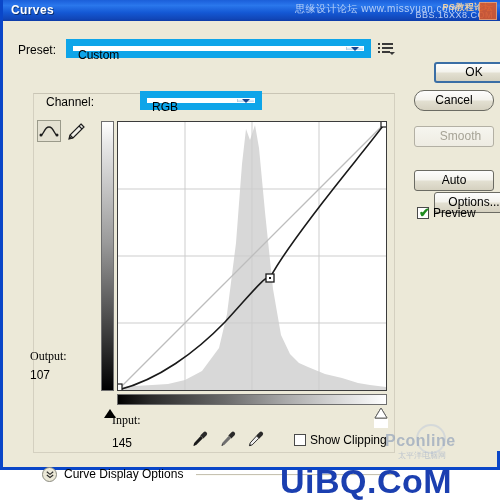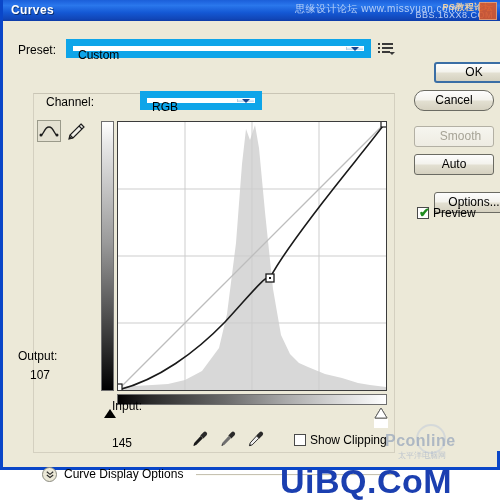--- a/index.html
+++ b/index.html
@@ -268,23 +268,23 @@
     position: absolute;
     left: -6px; top: 0;
     width: 0; height: 0;
     border-left: 6px solid transparent;
     border-right: 6px solid transparent;
     border-bottom: 9px solid transparent;
     box-sizing: border-box;
   }
 
   
-  #output-label { left: 12px; top: 328px; }
+  #output-label { left: 24px; top: 328px; font-family: Liberation Serif, serif; }
   #output-value { left: 24px; top: 347px; }
-  #input-label  { left: 106px; top: 378px; }
+  #input-label  { left: 106px; top: 392px; font-family: Liberation Serif, serif; }
   #input-value  { left: 106px; top: 415px; }
 
   
   .eyedropper {
     position: absolute;
     width: 20px; height: 20px;
   }
   #eyedropper-black { left: 184px; top: 408px; }
   #eyedropper-gray  { left: 212px; top: 408px; }
   #eyedropper-white { left: 240px; top: 408px; }
@@ -356,21 +356,21 @@
   }
   .btn.disabled {
     color: #a6a396;
     border-color: #b3b0a4;
     background: linear-gradient(to bottom, #f6f5ef 0%, #eeece2 100%);
     padding-left: 13px;
   }
   #btn-ok      { left: 408px; top: 41px; }
   #btn-cancel  { left: 408px; top: 69px; border-radius: 10px; }
   #btn-smooth  { left: 408px; top: 105px; }
-  #btn-auto    { left: 408px; top: 133px; }
+  #btn-auto    { left: 408px; top: 149px; }
   #btn-options { left: 428px; top: 171px; }
 
   
   .wm-uibq {
     position: absolute;
     left: 280px; top: 462px;
     font-size: 34px;
     font-weight: bold;
     color: #1b3fb0;
     letter-spacing: 0.5px;

